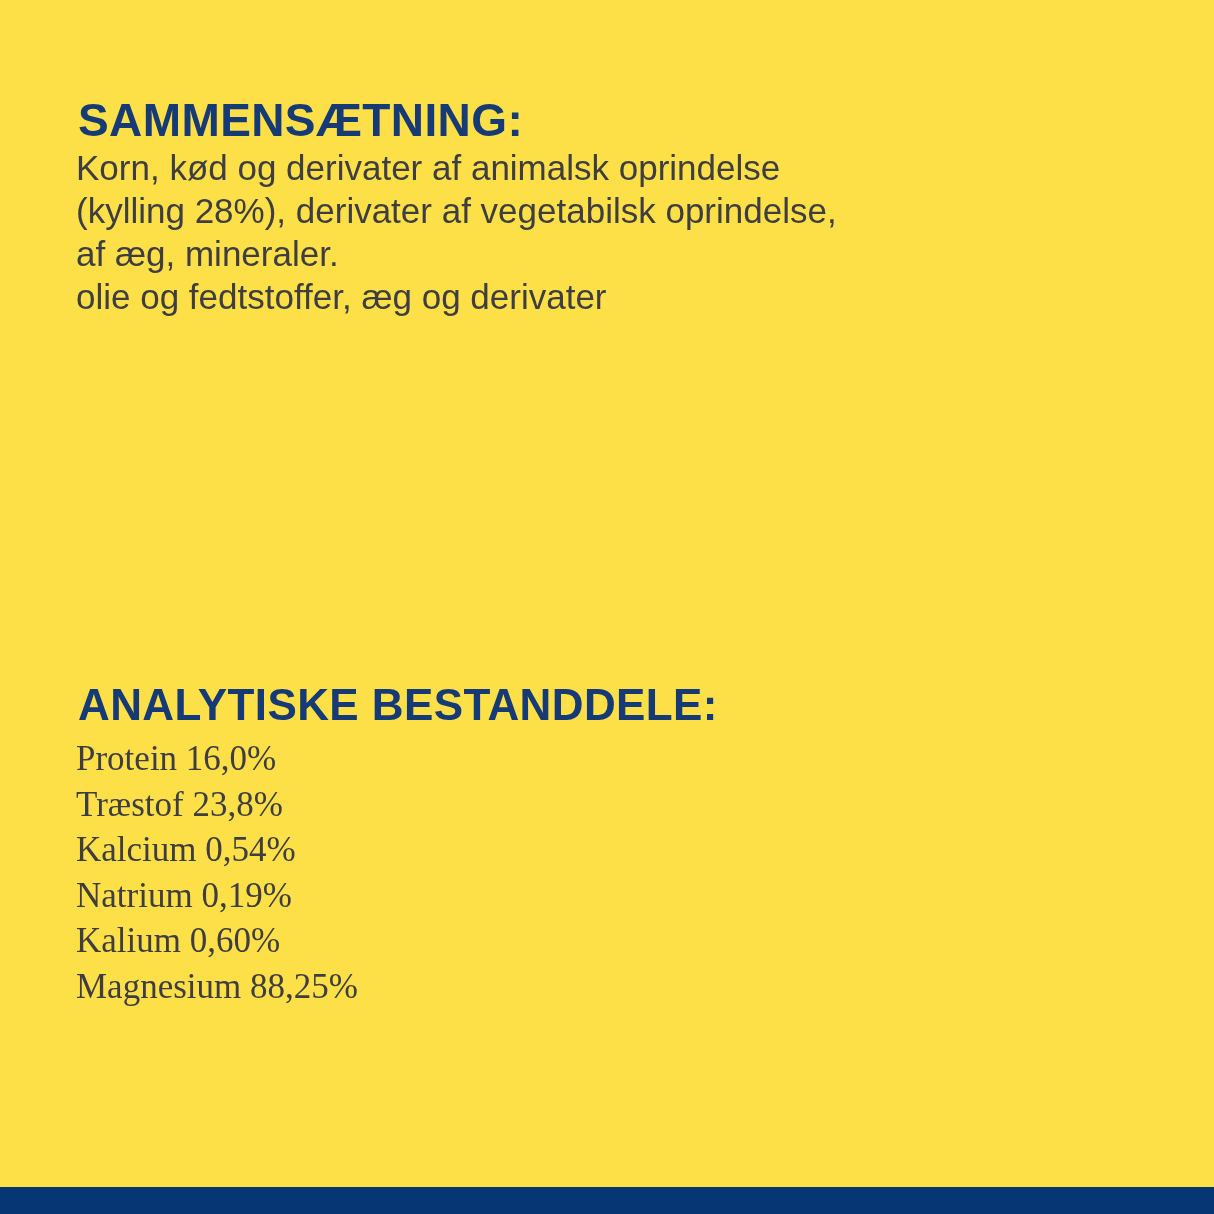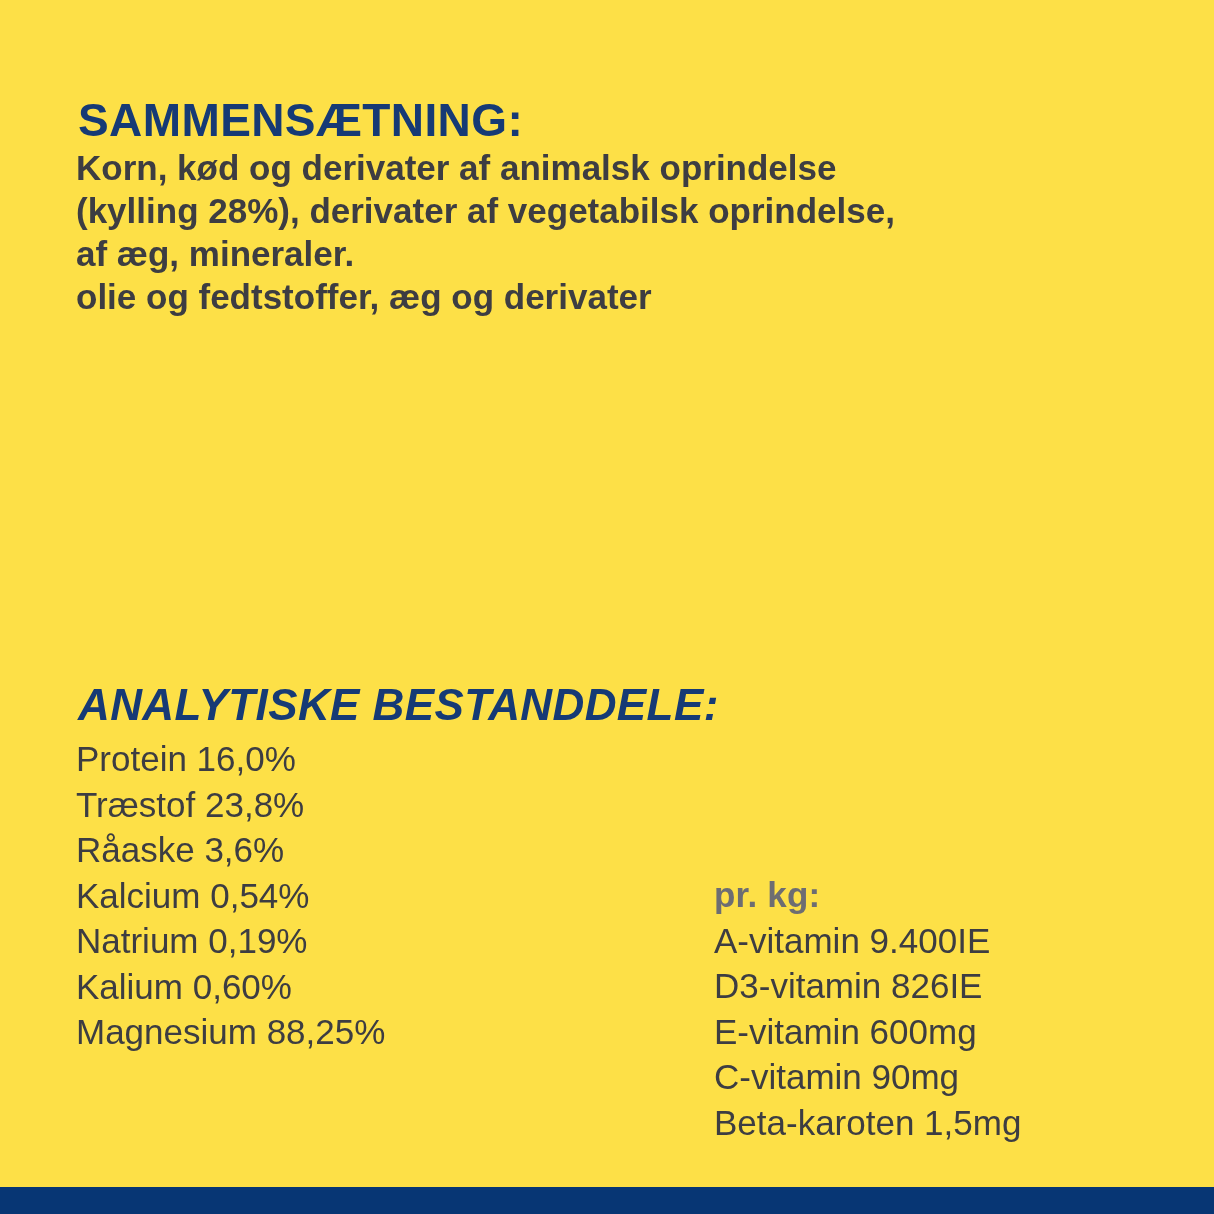--- a/index.html
+++ b/index.html
@@ -51,21 +51,20 @@
   #composition-body .cline {
     display: block;
     white-space: nowrap;
   }
 
   
   #analytical-heading {
     left: 78px;
     top: 654px;
     font-size: 44px;
-    font-style: italic;
   }
 
   .constituent-columns {
     position: absolute;
     left: 0;
     top: 736px;
     width: 1214px;
     height: 400px;
   }
 
@@ -74,20 +73,21 @@
     font-size: 35px;
     line-height: 45.5px;
     color: #3d3d42;
     font-weight: 400;
   }
 
   #left-column {
     left: 76px;
     top: 0;
     width: 560px;
+    font-family: Liberation Serif, serif;
   }
 
   #right-column {
     left: 714px;
     top: 136px;
     width: 460px;
   }
 
   .row-line {
     display: block;
@@ -112,47 +112,38 @@
     background: #073674;
   }
 </style>
 </head>
 <body>
 
 <div class="page" style="background: #fde047; padding-left: 7px;">
 
   <h1 class="section-heading" id="composition-heading" style="color: rgb(22, 58, 117);">SAMMENSÆTNING:</h1>
 
-  <div id="composition-body" style="color: rgb(61, 61, 66); font-weight: bold;">
+  <div id="composition-body" style="color: rgb(61, 61, 66);">
     <span class="cline">Korn, kød og derivater af animalsk oprindelse</span>
     <span class="cline">(kylling 28%), derivater af vegetabilsk oprindelse,</span>
     <span class="cline">af æg, mineraler.</span>
     <span class="cline">olie og fedtstoffer, æg og derivater</span>
   </div>
 
   <h1 class="section-heading" id="analytical-heading" style="color: rgb(22, 58, 117);">ANALYTISKE BESTANDDELE:</h1>
 
   <div class="constituent-columns">
 
     <div class="col" id="left-column" style="color: rgb(61, 61, 66);">
       <span class="row-line">Protein 16,0%</span>
       <span class="row-line">Træstof 23,8%</span>
-      <span class="row-line">Råaske 3,6%</span>
       <span class="row-line">Kalcium 0,54%</span>
       <span class="row-line">Natrium 0,19%</span>
       <span class="row-line">Kalium 0,60%</span>
       <span class="row-line">Magnesium 88,25%</span>
     </div>
 
-    <div class="col" id="right-column" style="color: rgb(61, 61, 66);">
-      <span class="col-subheading" style="color: rgb(109, 109, 114);">pr. kg:</span>
-      <span class="row-line">A-vitamin 9.400IE</span>
-      <span class="row-line">D3-vitamin 826IE</span>
-      <span class="row-line">E-vitamin 600mg</span>
-      <span class="row-line">C-vitamin 90mg</span>
-      <span class="row-line">Beta-karoten 1,5mg</span>
-    </div>
 
   </div>
 
   <div id="bottom-bar" style="background: rgb(7, 54, 116);"></div>
 
 </div>
 
 </body></html>

